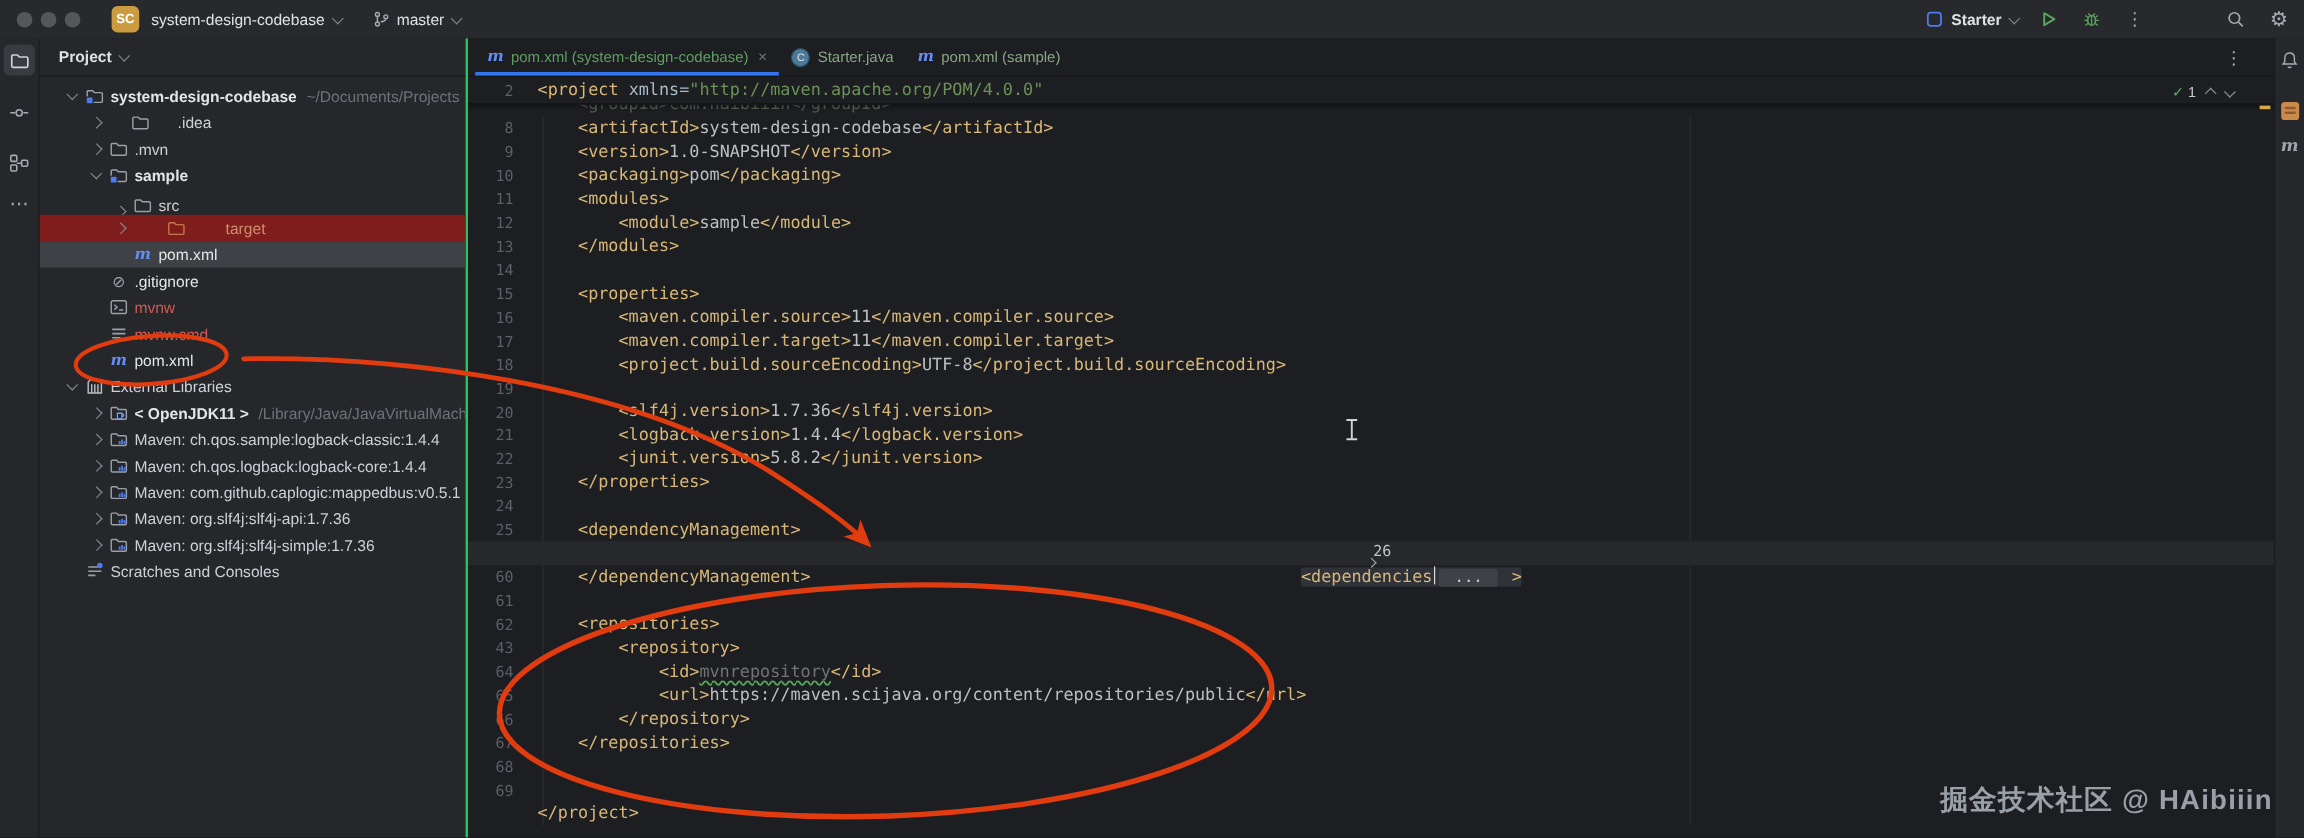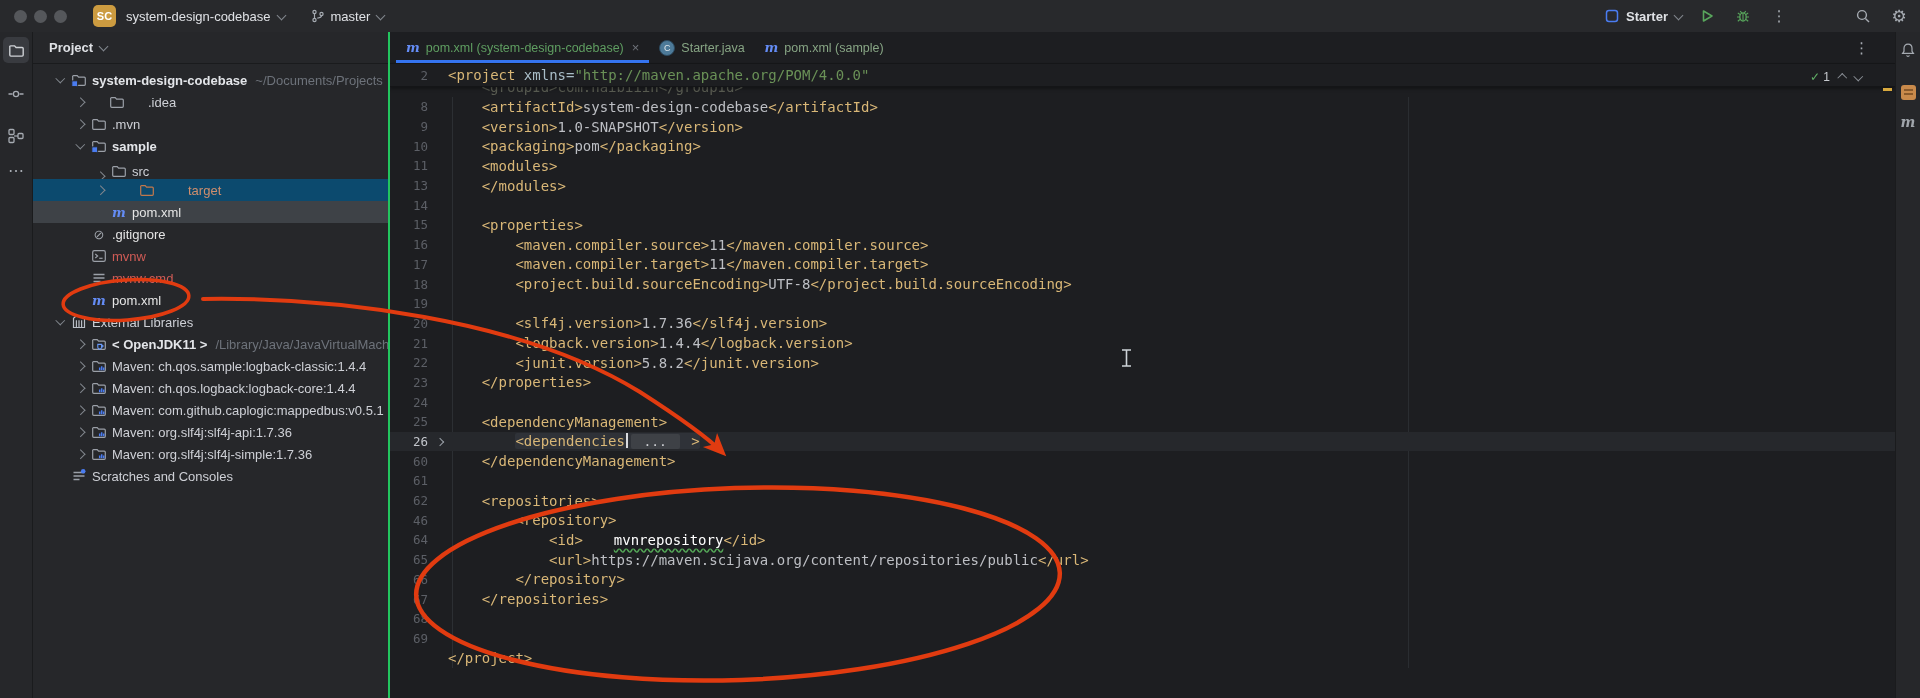--- a/index.html
+++ b/index.html
@@ -25,21 +25,21 @@
   .main{position:absolute;left:0;top:32px;width:1920px;height:666px;display:flex;}
   .stripe{width:32px;background:#26272a;border-right:1px solid #1a1b1d;display:flex;flex-direction:column;align-items:center;}
   .stripe .s-ic{width:26px;height:26px;display:flex;align-items:center;justify-content:center;border-radius:5px;}
   .s-active{background:#393b40;margin-top:5px;}
   .panel{width:355px;background:#26272a;border-right:2px solid #22c55e;position:relative;overflow:hidden;}
   .panel-head{height:32px;display:flex;align-items:center;padding-left:16px;color:#dfe1e5;
     font-weight:bold;font-size:13px;border-bottom:1px solid #1a1b1d;box-sizing:border-box;}
   .tree{position:absolute;left:0;top:37px;width:355px;}
   .trow{height:22px;display:flex;align-items:center;white-space:nowrap;overflow:hidden;font-size:13px;color:#ced0d6;}
   .row-selected{background:#3e4247;}
-  .row-target{background:#0c4a6e;gap:28px;}
+  .row-target{background:#7f1d1d;gap:28px;}
   .chev-slot{width:18px;display:flex;justify-content:center;flex:none;}
   .tchv{display:inline-block;width:5.5px;height:5.5px;border-right:1.4px solid #82878e;border-bottom:1.4px solid #82878e;}
   .tchv.down{transform:rotate(45deg);margin-top:-3px;}
   .tchv.right{transform:rotate(-45deg);}
   .ticon{width:20px;display:flex;justify-content:center;align-items:center;flex:none;}
   .ic{width:16px;height:16px;}
   .tlabel{margin-left:3px;}
   .tlabel.bold{font-weight:bold;color:#e3e5e9;}
   .tlabel.green{color:#e5e5e5;}
   .tlabel.red{color:#cf5b56;}
@@ -60,29 +60,29 @@
     display:flex;align-items:center;justify-content:center;border:1px solid #2c4a60;}
   .tab-extra{position:absolute;right:26px;top:0;height:32px;display:flex;align-items:center;}
 
   .code-font{font-family:"DejaVu Sans Mono",monospace;font-size:14px;}
   .sticky{height:22px;display:flex;align-items:center;border-bottom:1px solid #141517;box-shadow:0 2px 3px rgba(0,0,0,.35);position:relative;z-index:3;background:#1d1e21;}
   .partial{height:10px;overflow:hidden;position:relative;opacity:.55;}
   .partial .inner{position:absolute;top:-10px;left:0;display:flex;align-items:center;height:20px;}
   .lines{position:relative;}
   .guide-col{position:absolute;top:0;bottom:0;width:1px;background:#2c2f33;}
   .cline{height:19.7px;display:flex;align-items:center;position:relative;}
-  .cline.current{background:#26282c;}
+  .cline.current{background:#26282c;flex-direction:column;}
   .lnum{width:38px;text-align:right;padding-right:4px;color:#5c5f66;font-size:12.5px;flex:none;}
   .cline.current .lnum{color:#c2c5cb;}
   .larrow{width:16px;flex:none;display:flex;justify-content:center;}
   .fold-chv{display:inline-block;width:5px;height:5px;border-right:1.4px solid #9aa0a7;border-bottom:1.4px solid #9aa0a7;transform:rotate(-45deg);}
   .lcode{white-space:pre;}
   .tk-tag{color:#d9b777;}
   .tk-txt{color:#bdbfc4;}
-  .tk-txtw{color:#ffffff;text-decoration:underline;text-decoration-style:wavy;text-decoration-color:#54a857;text-underline-offset:3px;margin-left:31px;}
+  .tk-txtw{color:#737373;text-decoration:underline;text-decoration-style:wavy;text-decoration-color:#54a857;text-underline-offset:3px;}
   .tk-attr{color:#a9bdc8;}
   .tk-str{color:#6a9157;}
   .tk-fold{background:#3e4146;color:#d0d2d6;border-radius:2px;padding:0 5px;margin:0 3px;font-size:13px;}
   .selbox{background:#2f3238;border-radius:2px;}
   .caret{display:inline-block;width:1.6px;height:15px;background:#d9dbdf;vertical-align:middle;margin:0 0 2px 1px;}
   .dimline{color:#8b8f7a;}
 
   .inspect{position:absolute;top:38px;right:34px;display:flex;align-items:center;gap:9px;z-index:4;
     font-size:12px;color:#c8cbd0;}
   .check{color:#5fad65;font-size:12px;}
@@ -418,20 +418,25 @@
             <span class="lnum">10</span>
             <span class="larrow"></span>
             <span class="lcode" style="padding-left: 33.7px;"><span class="tk-tag">&lt;packaging&gt;</span><span class="tk-txt">pom</span><span class="tk-tag">&lt;/packaging&gt;</span></span>
           </div>
           <div class="cline">
             <span class="lnum">11</span>
             <span class="larrow"></span>
             <span class="lcode" style="padding-left: 33.7px;"><span class="tk-tag">&lt;modules&gt;</span></span>
           </div>
           <div class="cline">
+            <span class="lnum">12</span>
+            <span class="larrow"></span>
+            <span class="lcode" style="padding-left: 67.4px;"><span class="tk-tag">&lt;module&gt;</span><span class="tk-txt">sample</span><span class="tk-tag">&lt;/module&gt;</span></span>
+          </div>
+          <div class="cline">
             <span class="lnum">13</span>
             <span class="larrow"></span>
             <span class="lcode" style="padding-left: 33.7px;"><span class="tk-tag">&lt;/modules&gt;</span></span>
           </div>
           <div class="cline">
             <span class="lnum">14</span>
             <span class="larrow"></span>
             <span class="lcode" style="padding-left: 0px;"></span>
           </div>
           <div class="cline">
@@ -505,21 +510,21 @@
             <span class="lnum">61</span>
             <span class="larrow"></span>
             <span class="lcode" style="padding-left: 0px;"></span>
           </div>
           <div class="cline">
             <span class="lnum">62</span>
             <span class="larrow"></span>
             <span class="lcode" style="padding-left: 33.7px;"><span class="tk-tag">&lt;repositories&gt;</span></span>
           </div>
           <div class="cline">
-            <span class="lnum">46</span>
+            <span class="lnum">43</span>
             <span class="larrow"></span>
             <span class="lcode" style="padding-left: 67.4px;"><span class="tk-tag">&lt;repository&gt;</span></span>
           </div>
           <div class="cline">
             <span class="lnum">64</span>
             <span class="larrow"></span>
             <span class="lcode" style="padding-left: 101.1px;"><span class="tk-tag">&lt;id&gt;</span><span class="tk-txtw">mvnrepository</span><span class="tk-tag">&lt;/id&gt;</span></span>
           </div>
           <div class="cline">
             <span class="lnum">65</span>
@@ -584,13 +589,14 @@
       </marker>
     </defs>
     <ellipse cx="126" cy="300" rx="63" ry="20" fill="none" stroke="#e13b10" stroke-width="3.5" transform="rotate(-4 126 300)"></ellipse>
     <path d="M 203 299 C 330 297, 520 318, 640 392 C 682 419, 706 436, 722 452" fill="none" stroke="#e13b10" stroke-width="4" stroke-linecap="round" marker-end="url(#ah)"></path>
     <ellipse cx="738" cy="584" rx="322" ry="96" fill="none" stroke="#e13b10" stroke-width="4.5" transform="rotate(-2 738 584)"></ellipse>
     <g stroke="#cdd3d8" stroke-width="1.6">
       <path d="M1122 350 h9 M1122 366 h9 M1126.5 350 v16" fill="none"></path>
     </g>
   </svg>
 
+  <div class="watermark">掘金技术社区 @ HAibiiin</div>
 </div>
 
 </body></html>

